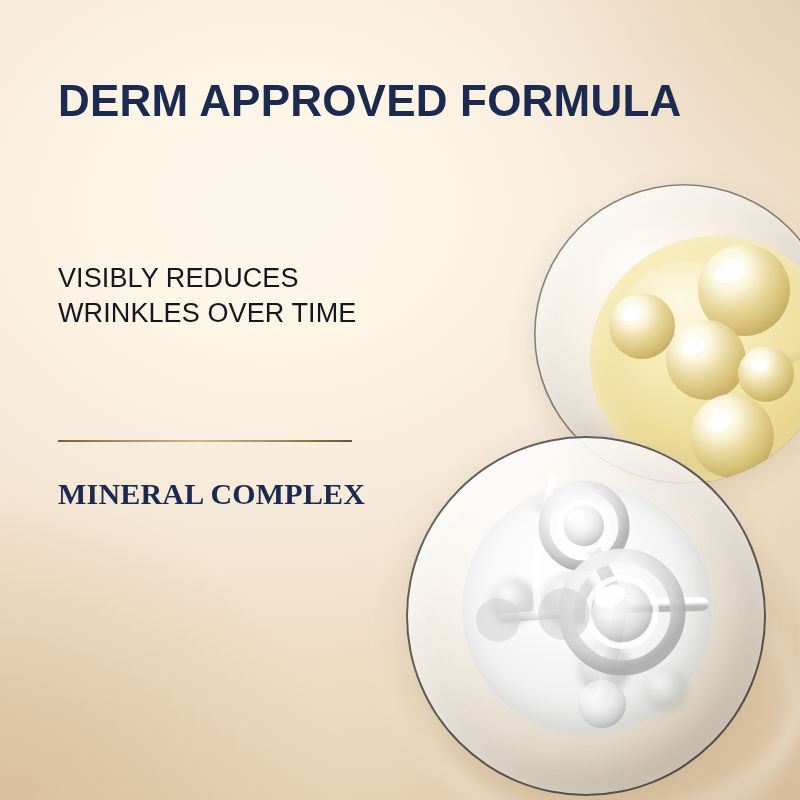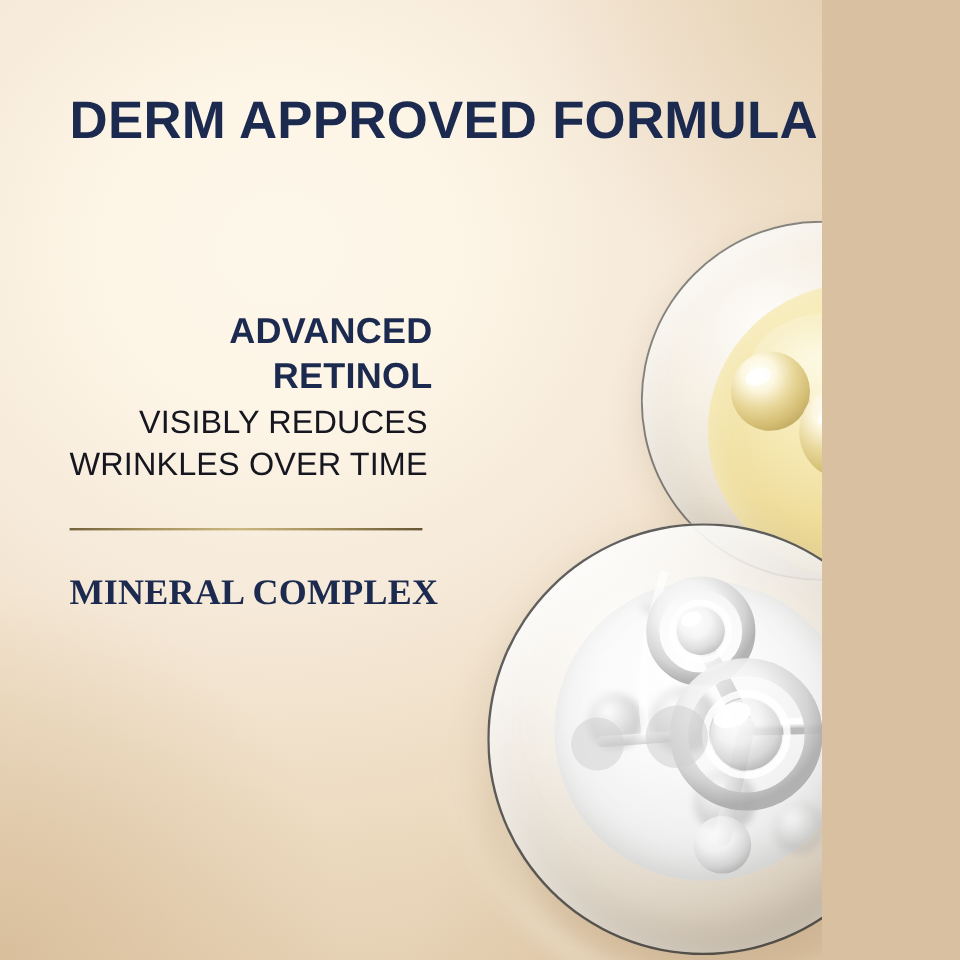--- a/index.html
+++ b/index.html
@@ -3,30 +3,29 @@
 <meta charset="utf-8">
 <title>Derm Approved Formula</title>
 <style>
   html, body {
     margin: 0;
     padding: 0;
     background: #d9c0a0;
   }
   #stage {
     position: relative;
-    width: 685px;
+    width: 800px;
     height: 800px;
     overflow: hidden;
     font-family: "Liberation Sans", sans-serif;
     
     background:
       radial-gradient(120% 95% at 34% 26%, #fdf7ea 0%, #fdf5e6 18%, #f6eada 38%, #eeddc4 60%, #e5d0b2 80%, #dcc4a4 100%),
       linear-gradient(160deg, #e9d7ba 0%, #f3e6cf 30%, #ecdcc0 65%, #d8bf9d 100%);
     background-blend-mode: normal;
-    text-align: right;
   }
   
   #stage::before {
     content: "";
     position: absolute;
     inset: 0;
     background:
       radial-gradient(60% 55% at 0% 100%, rgba(208,178,140,0.55) 0%, rgba(208,178,140,0) 70%),
       radial-gradient(55% 45% at 100% 0%, rgba(214,186,150,0.35) 0%, rgba(214,186,150,0) 70%),
       radial-gradient(70% 50% at 100% 100%, rgba(199,168,130,0.35) 0%, rgba(199,168,130,0) 72%);
@@ -288,22 +287,20 @@
         </g>
       </svg>
     </div>
   </div>
 
   <div class="text-layer">
 
     <div class="headline">DERM APPROVED FORMULA</div>
 
     <div class="feature" id="feature-retinol">
-      <p class="feature-title">ADVANCED
-RETINOL</p>
       <p class="feature-body">VISIBLY REDUCES
 WRINKLES OVER TIME</p>
     </div>
 
     <div class="divider"></div>
 
     <div class="feature" id="feature-mineral">
       <p class="feature-title">MINERAL COMPLEX</p>
     </div>
   </div>

